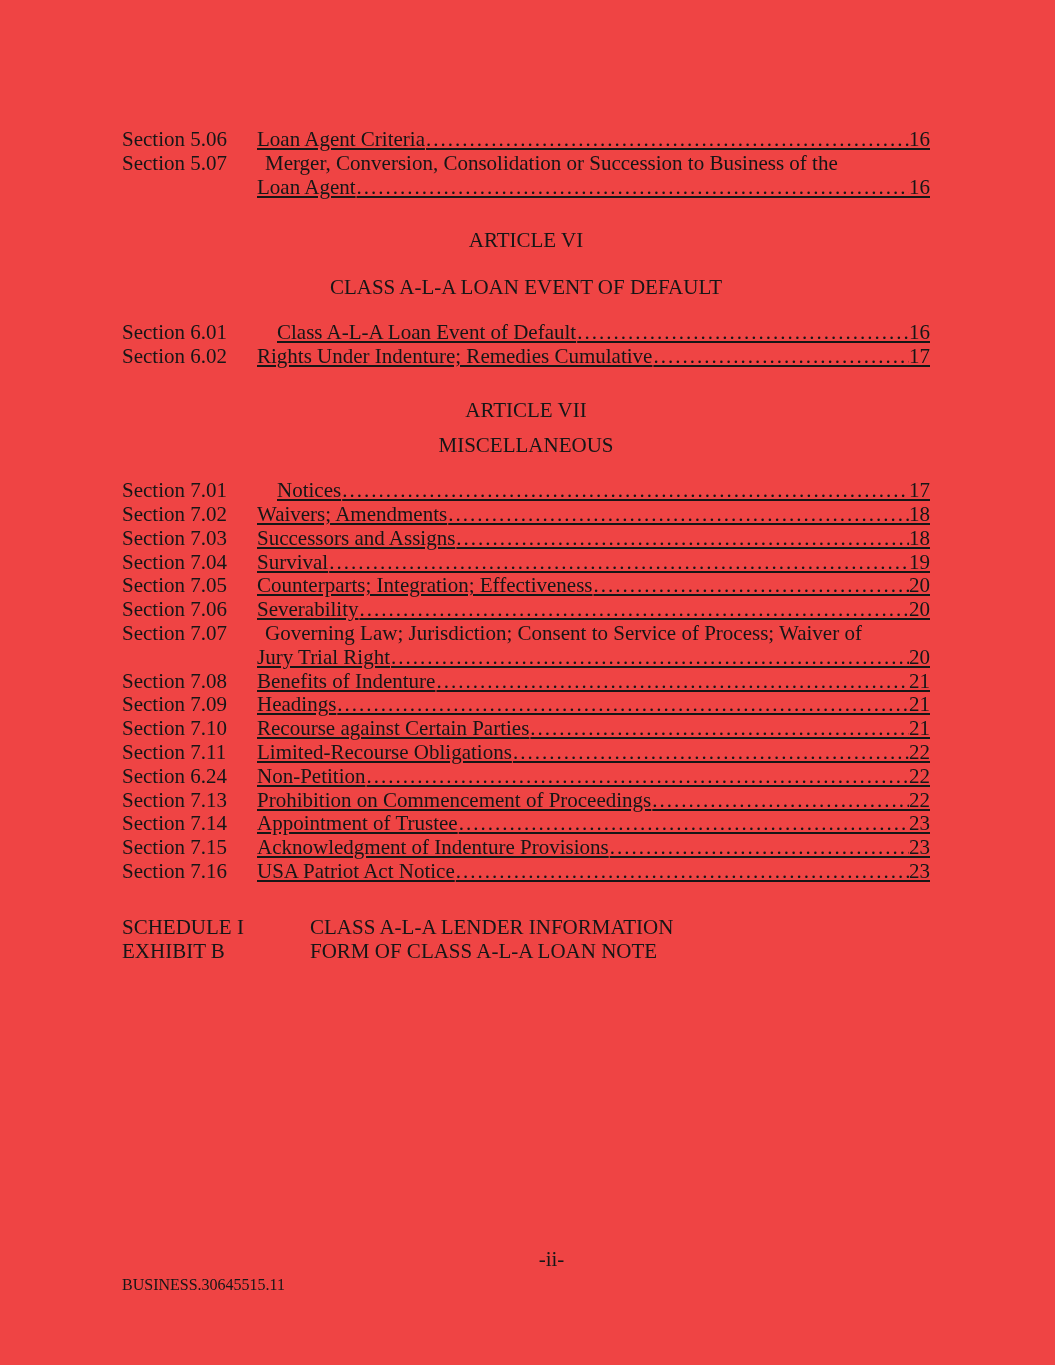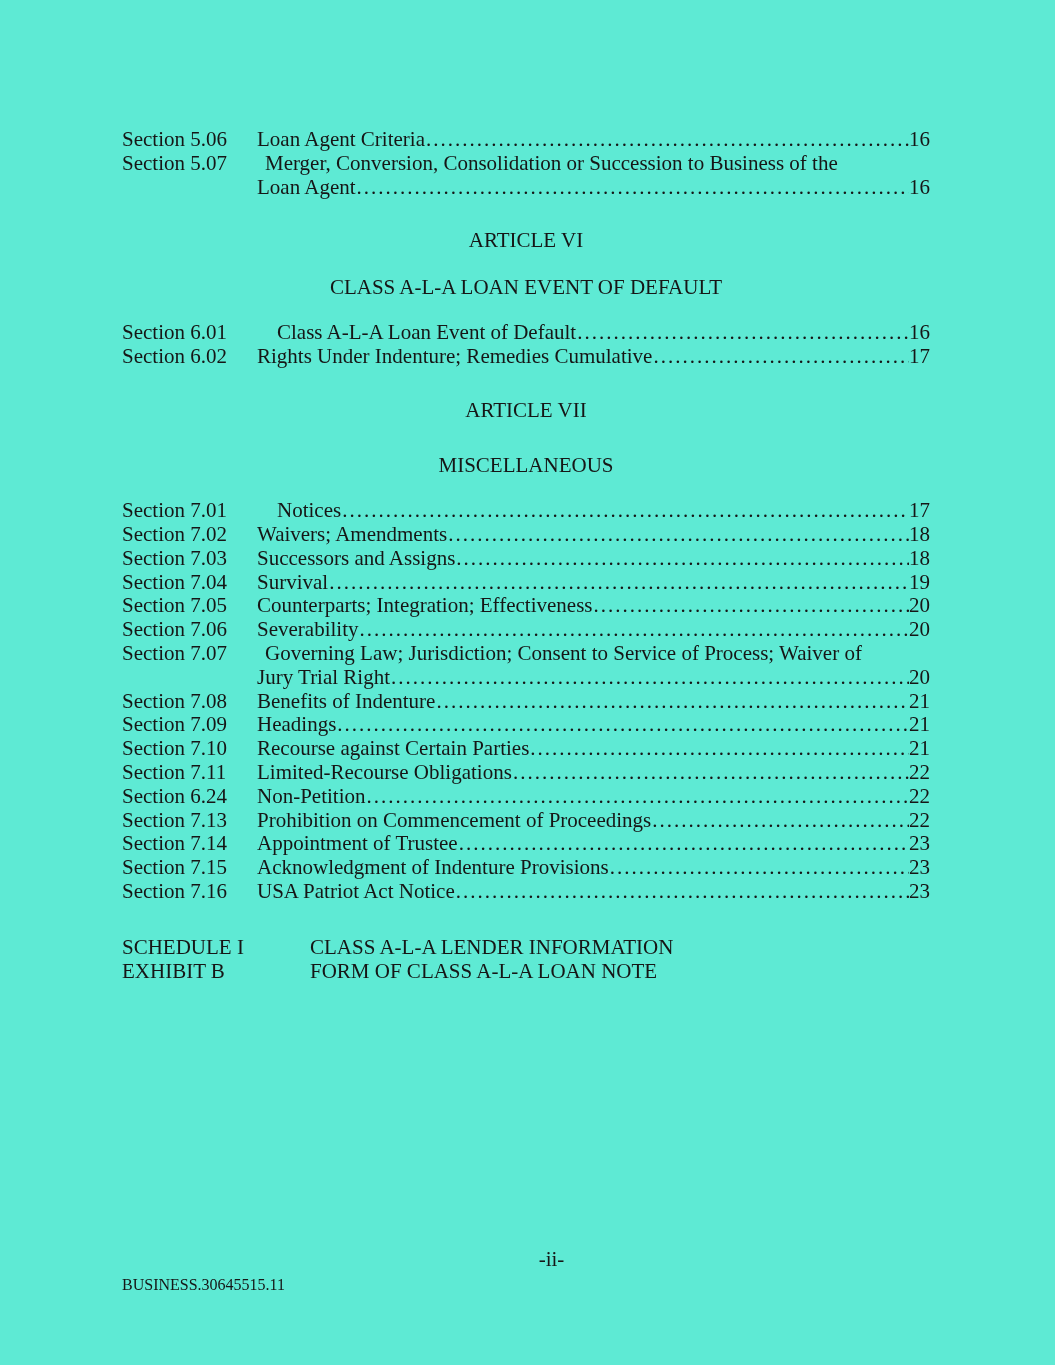--- a/index.html
+++ b/index.html
@@ -1,51 +1,51 @@
 <!DOCTYPE html>
 <html><head>
 <meta charset="utf-8">
 <style>
   * { margin: 0; padding: 0; box-sizing: border-box; }
   html, body { background: #ffffff; }
   .page {
     position: relative;
     width: 1055px;
     height: 1365px;
-    background: #5eead4;
+    background: #ef4444;
     color: #161616;
     font-family: "Liberation Serif", "DejaVu Serif", serif;
     font-size: 21px;
     line-height: 23.8px;
     overflow: hidden;
   }
   .toc {
     position: absolute;
     top: 0;
     left: 122px;
     width: 808px;
     padding-top: 128px;
   }
   .toc-entry { display: flex; }
   .toc-label { flex: none; width: 135px; white-space: nowrap; }
   .toc-body { flex: 1; min-width: 0; }
   .toc-wrapline { display: block; white-space: nowrap; margin-left: 8px; }
-  .toc-line { display: flex; align-items: baseline; }
+  .toc-line { display: flex; align-items: baseline; text-decoration: underline; }
   .toc-title { flex: none; white-space: nowrap; }
   .toc-dots { flex: 1; min-width: 0; overflow: hidden; white-space: nowrap; }
   .toc-dots::after {
     content: "..........................................................................................................................................................................";
     letter-spacing: 2px;
     padding-left: 1px;
   }
   .toc-page { flex: none; white-space: nowrap; }
   .article-heading, .article-subtitle { text-align: center; }
   .mt-article { margin-top: 30px; }
   .mt-subtitle { margin-top: 23px; }
-  .mt-subtitle2 { margin-top: 32px; }
+  .mt-subtitle2 { margin-top: 12px; }
   .mt-entries { margin-top: 21px; gap: 20px; }
   .mt-schedule { margin-top: 32px; }
   .mt-exhibit { margin-top: 23px; }
   .toc-entry.wide .toc-label { width: 188px; }
   .footer-page-num {
     position: absolute;
     top: 1248px;
     left: 0;
     width: 100%;
     text-align: center;

